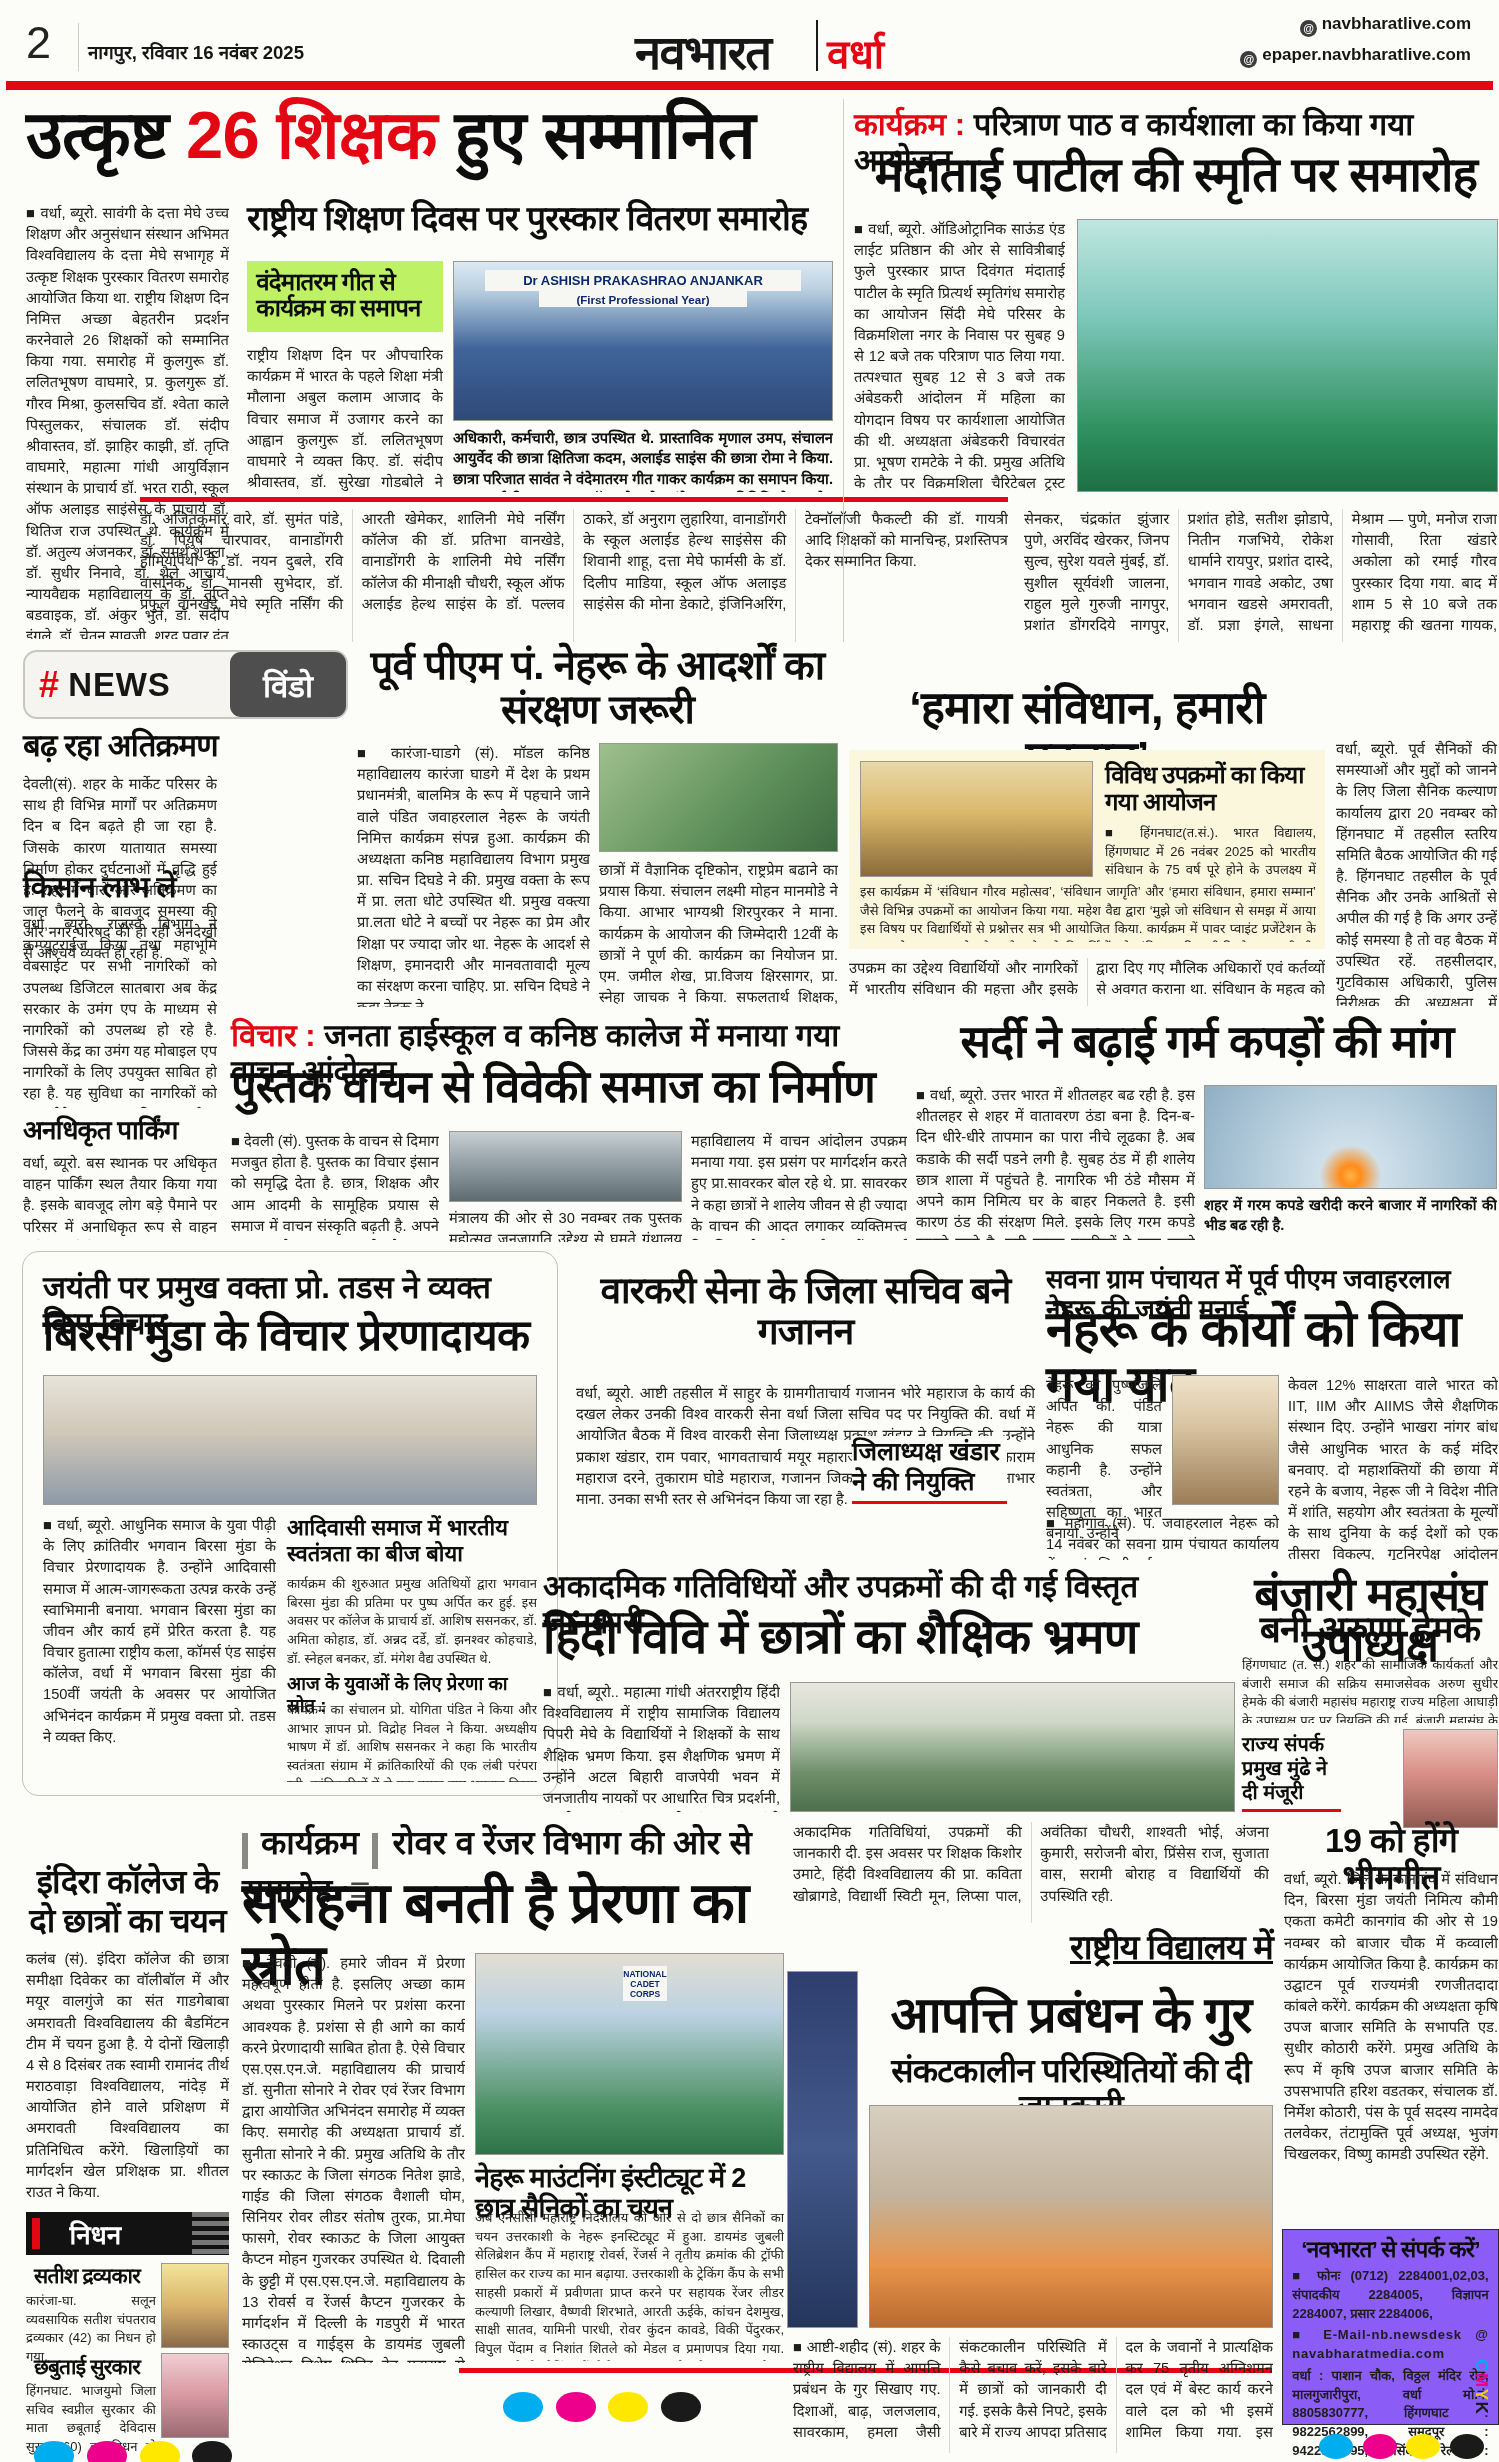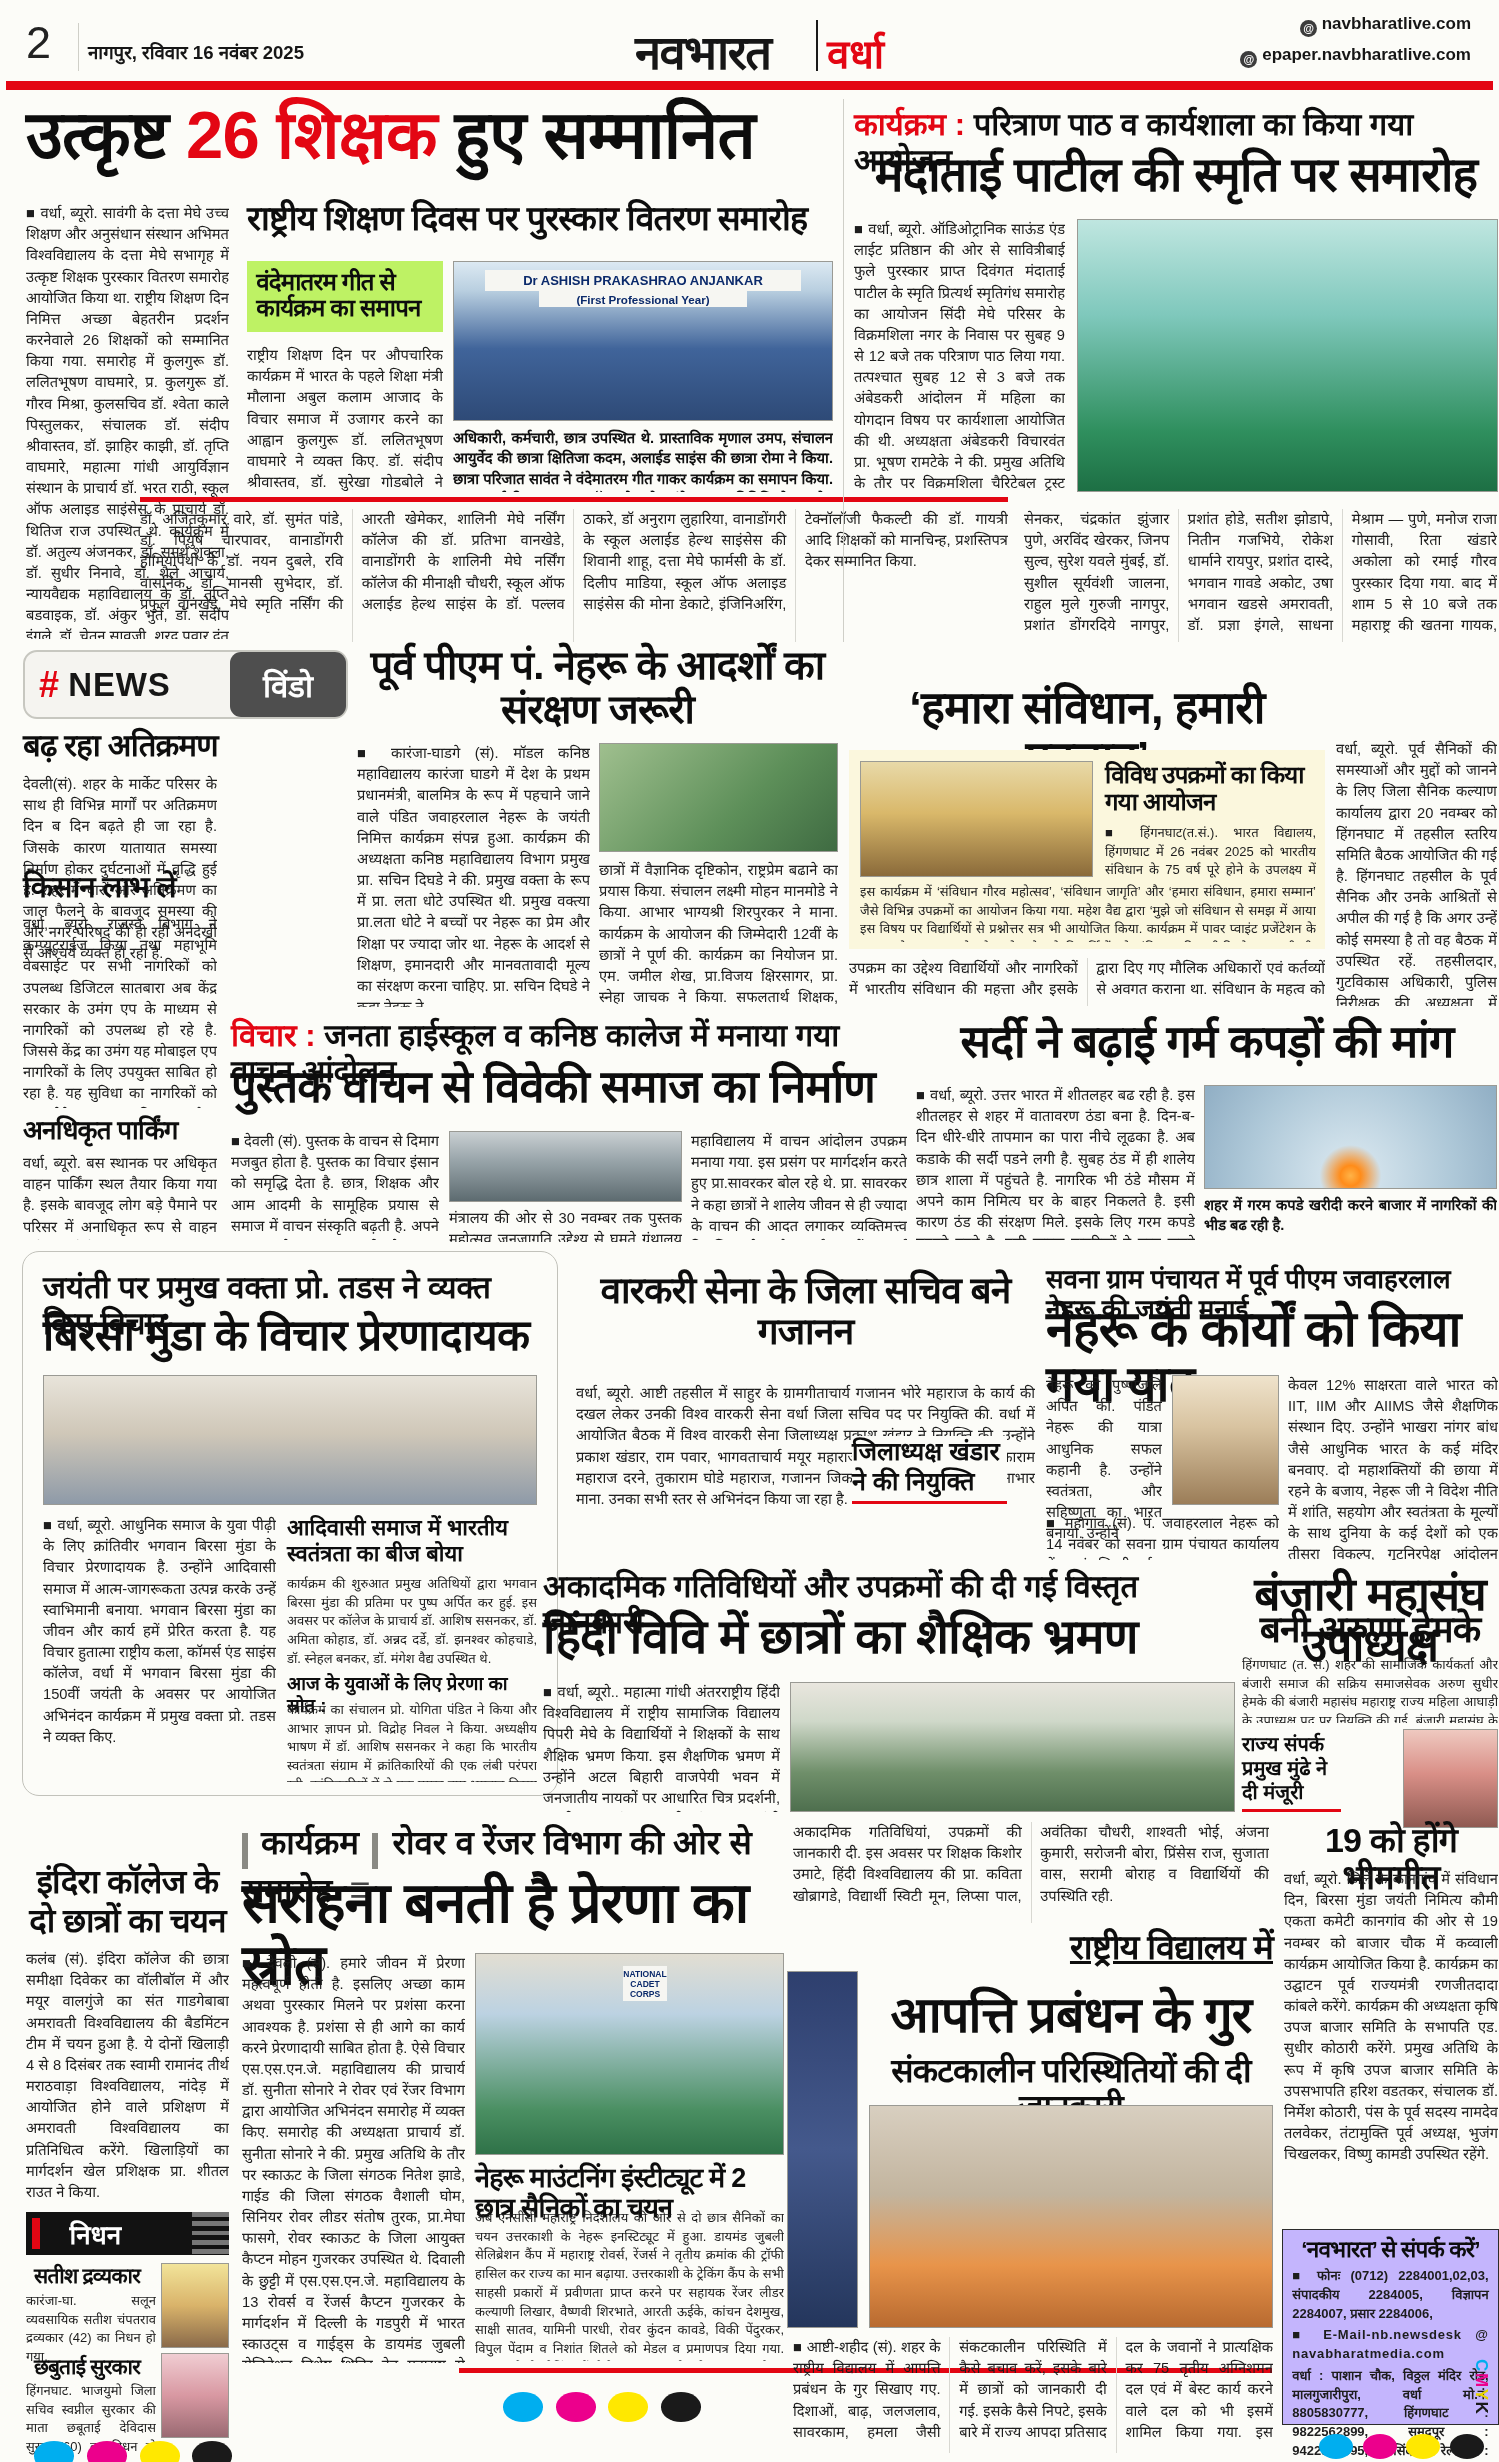--- a/index.html
+++ b/index.html
@@ -19,21 +19,21 @@
   .photo{border:0.8px solid #9a9a94;box-sizing:border-box;}
   .kicker{font-weight:800;line-height:1.15;color:#0d0d0d;}
   .boxgrey{background:#bef264;}
   .yellowbox{background:#fbf7dd;}
   .dot{border-radius:50%;width:40px;height:29.5px;}
   .c-c{background:#00aeef}.c-m{background:#ec008c}.c-y{background:#ffe800}.c-k{background:#1a1a1a}
   .newsbox{border:2.3px solid #c7c7c0;border-radius:14px;background:#f5f4f0;display:flex;align-items:center;}
   .newstab{background:#4e4e4e;border-radius:11px;color:#fff;display:flex;align-items:center;justify-content:center;}
   .blackbar{background:#121212;color:#fff;display:flex;align-items:center;}
   .stripes{background:repeating-linear-gradient(180deg,#777 0 4.7px,#121212 4.7px 9.3px);}
-  .contactbox{border:1.6px solid #2b2b2b;background:#c4b5fd;box-sizing:border-box;}
+  .contactbox{border:1.6px solid #2b2b2b;background:#8b5cf6;box-sizing:border-box;}
   .insethead{font-weight:800;line-height:1.2;color:#0d0d0d;}
   .redunder{border-bottom:3.9px solid #e30613;padding-bottom:4.7px;}
   .webicon{display:inline-block;width:17px;height:17px;border-radius:50%;background:#3c3c3c;color:#fff;
            font-size:11px;text-align:center;line-height:17px;font-weight:700;margin-right:4.7px;vertical-align:-3.1px;}
   .banner{background:#f6f6f2;color:#0b2a6b;font-weight:800;text-align:center;}
   .cmykv{writing-mode:vertical-rl;font-weight:800;font-size:17px;letter-spacing:1.6px;}
 </style>
 </head>
 <body>
 

